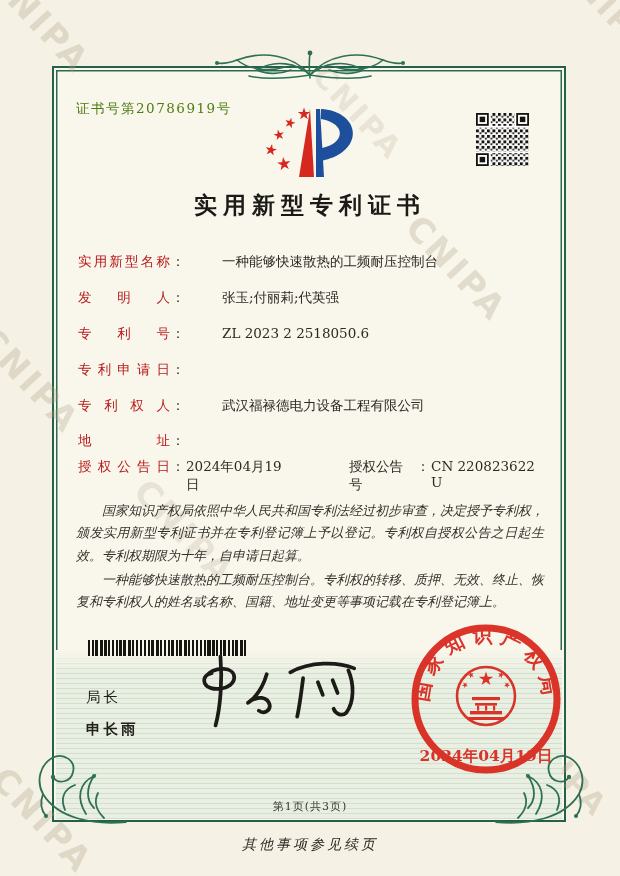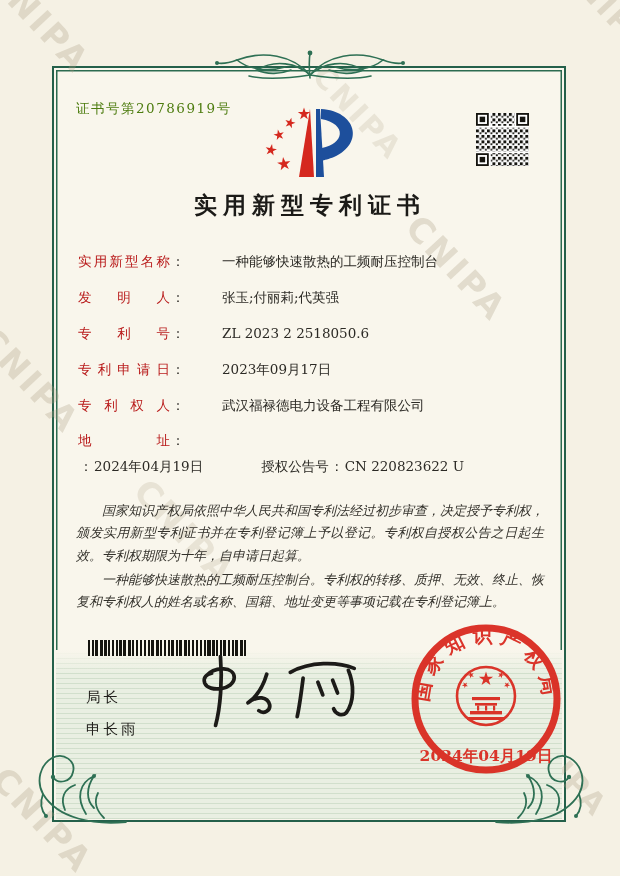--- a/index.html
+++ b/index.html
@@ -83,21 +83,21 @@
   
   .barcode {
     position:absolute; left:88px; top:640px; width:160px; height:16px; z-index:2;
     background:
       repeating-linear-gradient(90deg,#15140f 0 2px,transparent 2px 4px),
       repeating-linear-gradient(90deg,#15140f 0 1px,transparent 1px 7px),
       repeating-linear-gradient(90deg,transparent 0 5px,#15140f 5px 6px,transparent 6px 13px);
   }
   .director { position:absolute; left:86px; z-index:3; font-size:14.5px; letter-spacing:3px; color:#22211d;text-align:right; }
   .director.t1 { top:688px; }
-  .director.t2 { top:720px; }
+  .director.t2 { top:720px;font-weight:bold; }
   .signature { position:absolute; left:188px; top:650px; width:182px; height:80px; z-index:3; }
   .seal { position:absolute; left:407px; top:620px; width:158px; height:158px; z-index:4; opacity:0.93; }
 
   .page-num {
     position:absolute; left:0; right:0; top:799px; text-align:center;
     font-size:11px; letter-spacing:1px; color:#3a382f; z-index:3;
   }
   .footer-note {
     position:absolute; left:0; right:0; top:836px; text-align:center;
     font-size:14px; letter-spacing:3px; font-style:italic; color:#2c2a25; z-index:2;
@@ -218,33 +218,33 @@
       <span class="fvalue">张玉;付丽莉;代英强</span>
     </div>
     <div class="frow">
       <span class="flabel">专利号</span>
       <span class="fcolon">：</span>
       <span class="fvalue">ZL 2023 2 2518050.6</span>
     </div>
     <div class="frow">
       <span class="flabel">专利申请日</span>
       <span class="fcolon">：</span>
-      <span class="fvalue">2023年09月17日</span>
     </div>
     <div class="frow">
       <span class="flabel">专利权人</span>
       <span class="fcolon">：</span>
       <span class="fvalue">武汉福禄德电力设备工程有限公司</span>
     </div>
     <div class="frow" style="margin-bottom:8px;align-items:center;">
       <span class="flabel">地址</span>
       <span class="fcolon">：</span>
     </div>
     <div class="grant-row">
       <span class="grant-col">
+        <span class="flabel">授权公告日</span>
         <span class="fcolon">：</span>
         <span>2024年04月19日</span>
       </span>
       <span class="grant-col">
         <span>授权公告号</span>
         <span class="fcolon">：</span>
         <span>CN 220823622 U</span>
       </span>
     </div>
   </div>
@@ -291,14 +291,16 @@
       <rect x="68" y="83" width="22" height="2.6"></rect>
       <rect x="70" y="85.6" width="2.2" height="5"></rect>
       <rect x="78" y="85.6" width="2.2" height="5"></rect>
       <rect x="86" y="85.6" width="2.2" height="5"></rect>
       <rect x="63" y="91" width="32" height="3.4"></rect>
       <rect x="60" y="97" width="38" height="3"></rect>
     </g>
     <text x="79" y="141" text-anchor="middle" font-size="15.5" font-weight="bold" fill="#d9261c" font-family="'DejaVu Serif',serif">2024年04月19日</text>
   </svg>
 
+  <div class="page-num">第1页(共3页)</div>
+  <div class="footer-note">其他事项参见续页</div>
 
 </div>
 
 </body></html>

